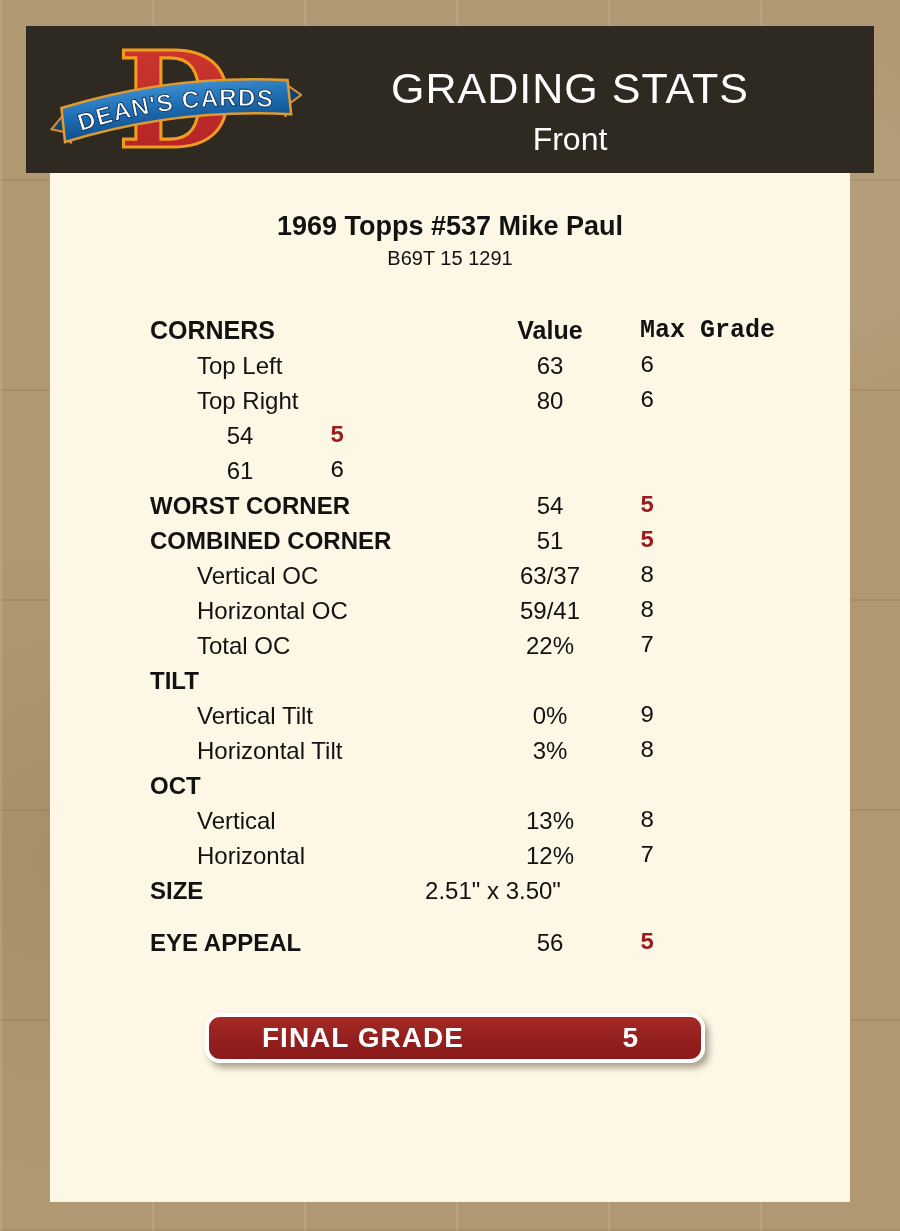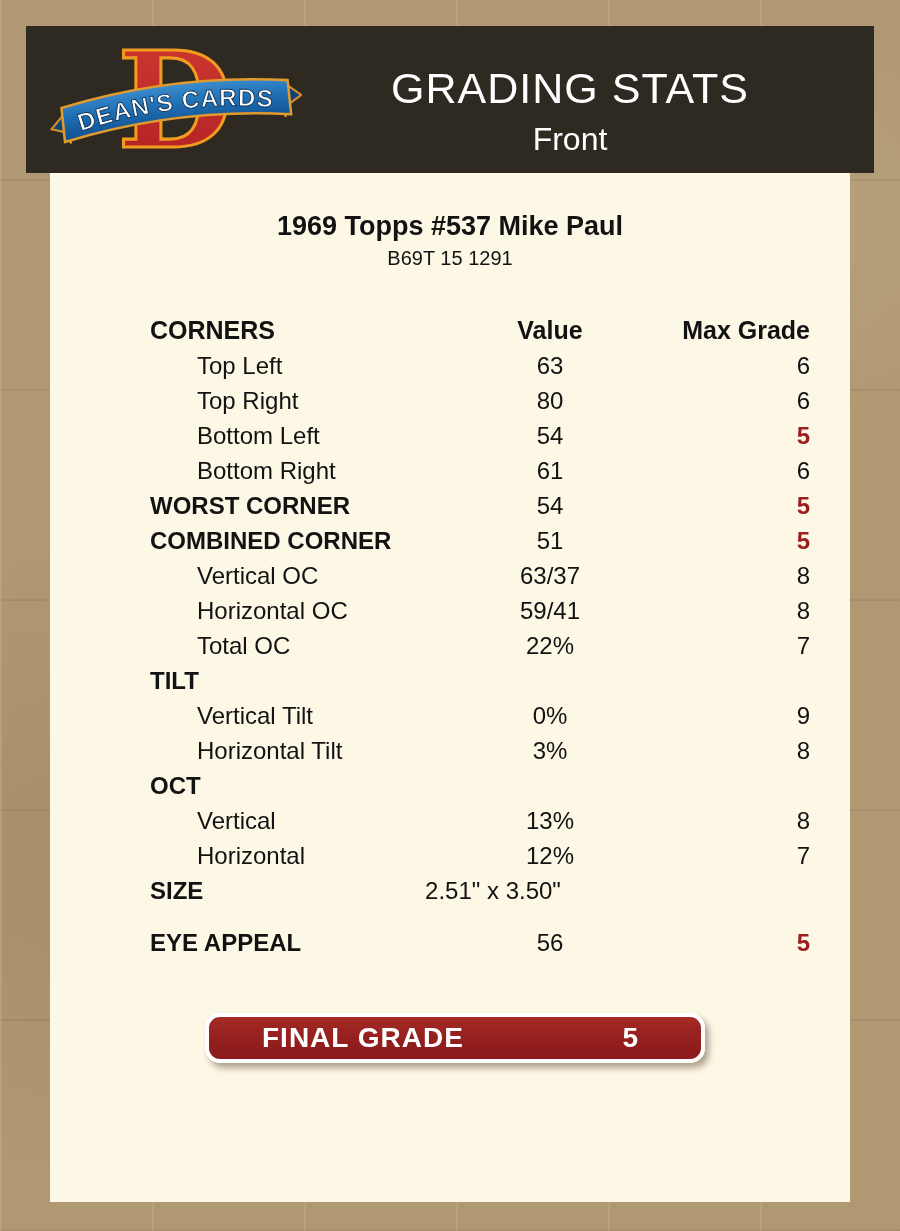--- a/index.html
+++ b/index.html
@@ -37,21 +37,21 @@
   }
   .card-title { margin-top:37px; text-align:center; font-size:27px; font-weight:bold; line-height:32px; }
   .card-code  { text-align:center; font-size:20px; line-height:32px; }
 
   
   .stats-table { margin:39px 0 0 100px; width:660px; }
   .row { display:flex; height:35px; align-items:center; font-size:24px; }
   .row.gap { margin-top:17px; }
   .cell.label { width:310px; }
   .cell.value { width:180px; text-align:center; }
-  .cell.max   { width:170px; text-align:right; }
+  .cell.max   { width:170px; text-align:left;font-family:Liberation Mono, monospace; }
   .b   { font-weight:bold; }
   .ind { padding-left:47px; }
   .red { color:#9a1e1e; font-weight:bold; }
   .header-row { font-size:25px; }
   .size-val { position:relative; left:-57px; }
 
   
   .final-bar {
     margin:53px 0 0 155px; width:500px; height:50px;
     background:linear-gradient(180deg, #a42a24 0%, #931f1f 55%, #8c1a1a 100%);
@@ -121,27 +121,25 @@
     <div class="cell max">6</div>
   </div>
 
   <div class="row">
     <div class="cell label ind">Top Right</div>
     <div class="cell value">80</div>
     <div class="cell max">6</div>
   </div>
 
   <div class="row">
-    <div class="cell label ind">Bottom Left</div>
     <div class="cell value">54</div>
     <div class="cell max red">5</div>
   </div>
 
   <div class="row">
-    <div class="cell label ind">Bottom Right</div>
     <div class="cell value">61</div>
     <div class="cell max">6</div>
   </div>
 
   <div class="row">
     <div class="cell label b">WORST CORNER</div>
     <div class="cell value">54</div>
     <div class="cell max red">5</div>
   </div>
 

